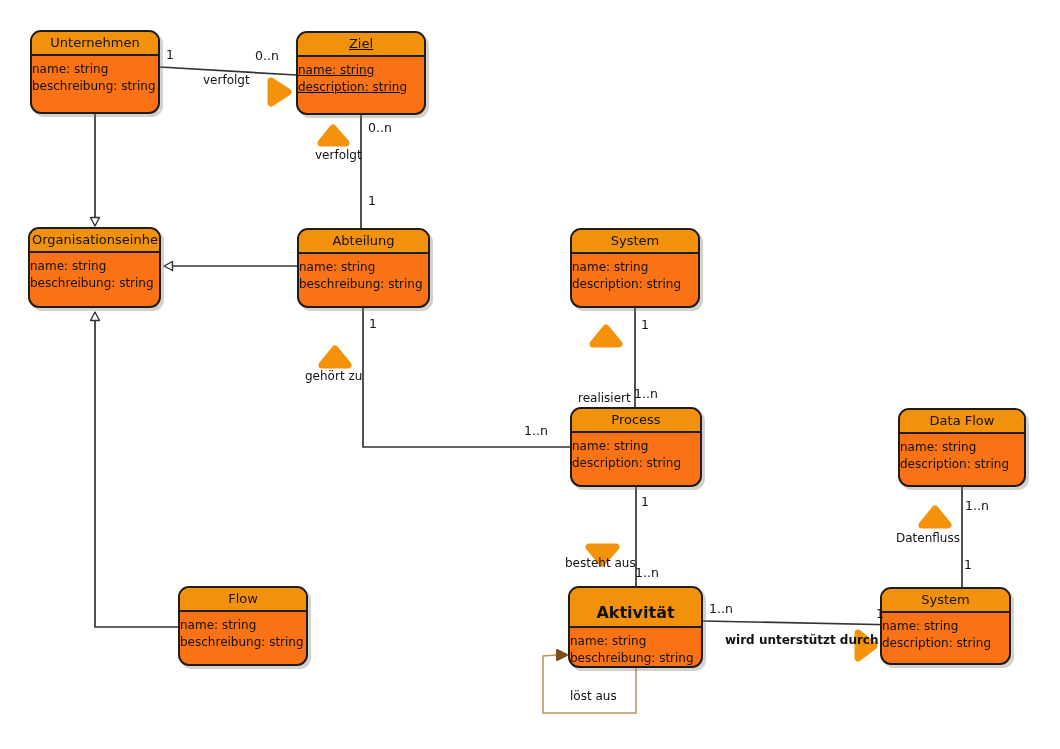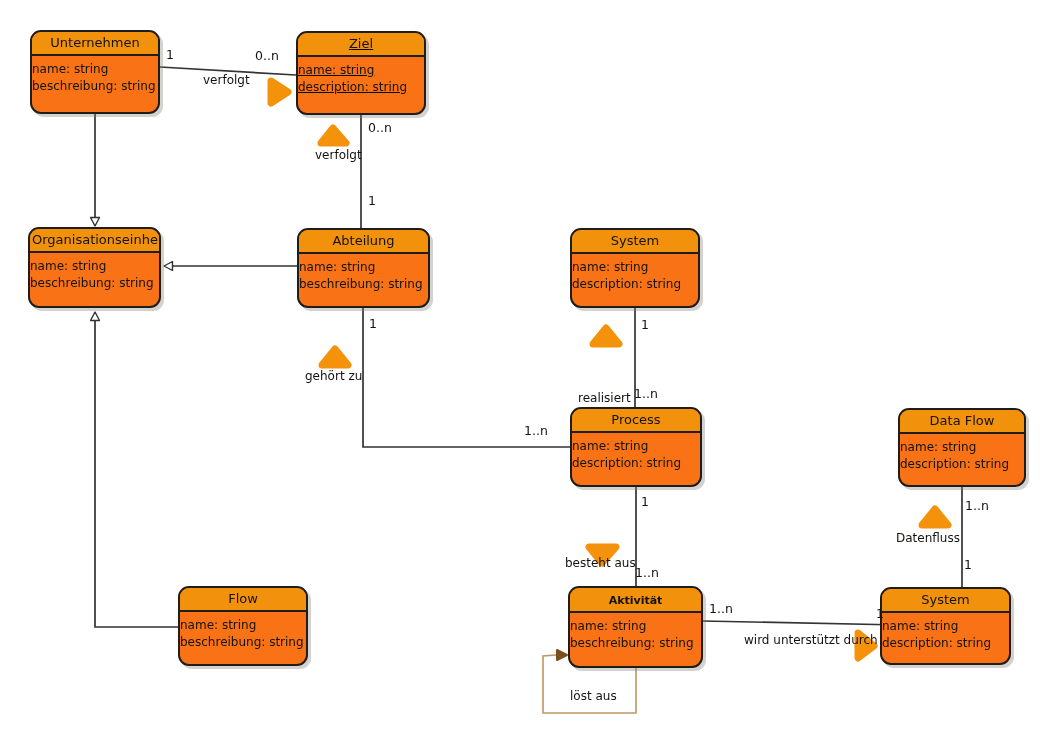--- a/index.html
+++ b/index.html
@@ -24,21 +24,21 @@
   .entity-header{
     background:#F2920C;
     border-bottom:2px solid #1f1d1a;
     text-align:center;
     font-size:13px;
     color:#141210;
     padding:3px 2px 4px 2px;
     white-space:nowrap;
     flex:0 0 auto;
   }
-  .entity.small .entity-header{font-size:11px;font-weight:bold;padding-top:6px;}
+  .entity.small .entity-header{font-size:16px;font-weight:bold;padding-top:15px;}
   .entity-body{padding:5px 0;flex:1 1 auto;}
   .attr{
     font-size:12px;
     line-height:17px;
     color:#141210;
     white-space:nowrap;
   }
   .lbl{
     position:absolute;
     font-size:12px;
@@ -158,19 +158,19 @@
       <div class="lbl mult" style="left: 524px; top: 423px;">1..n</div>
       <div class="lbl " style="left: 305px; top: 369px; text-align: right;">gehört zu</div>
       <div class="lbl mult" style="left: 641px; top: 317px;">1</div>
       <div class="lbl mult" style="left: 634px; top: 386px;">1..n</div>
       <div class="lbl " style="left: 578px; top: 347px; margin-top: 44px;">realisiert</div>
       <div class="lbl mult" style="left: 641px; top: 494px;">1</div>
       <div class="lbl mult" style="left: 635px; top: 565px;">1..n</div>
       <div class="lbl " style="left: 565px; top: 528px; margin-top: 28px;">besteht aus</div>
       <div class="lbl mult" style="left: 709px; top: 601px;">1..n</div>
       <div class="lbl mult" style="left: 876px; top: 606px;">1</div>
-      <div class="lbl " style="left: 744px; top: 633px;">wird unterstützt durch</div>
+      <div class="lbl " style="left: 725px; top: 633px; font-weight: bold;">wird unterstützt durch</div>
       <div class="lbl mult" style="left: 965px; top: 498px;">1..n</div>
       <div class="lbl mult" style="left: 964px; top: 557px;">1</div>
       <div class="lbl " style="left: 896px; top: 531px;">Datenfluss</div>
       <div class="lbl " style="left: 570px; top: 689px;">löst aus</div>
     </div>
 </div>
 
 </body></html>

